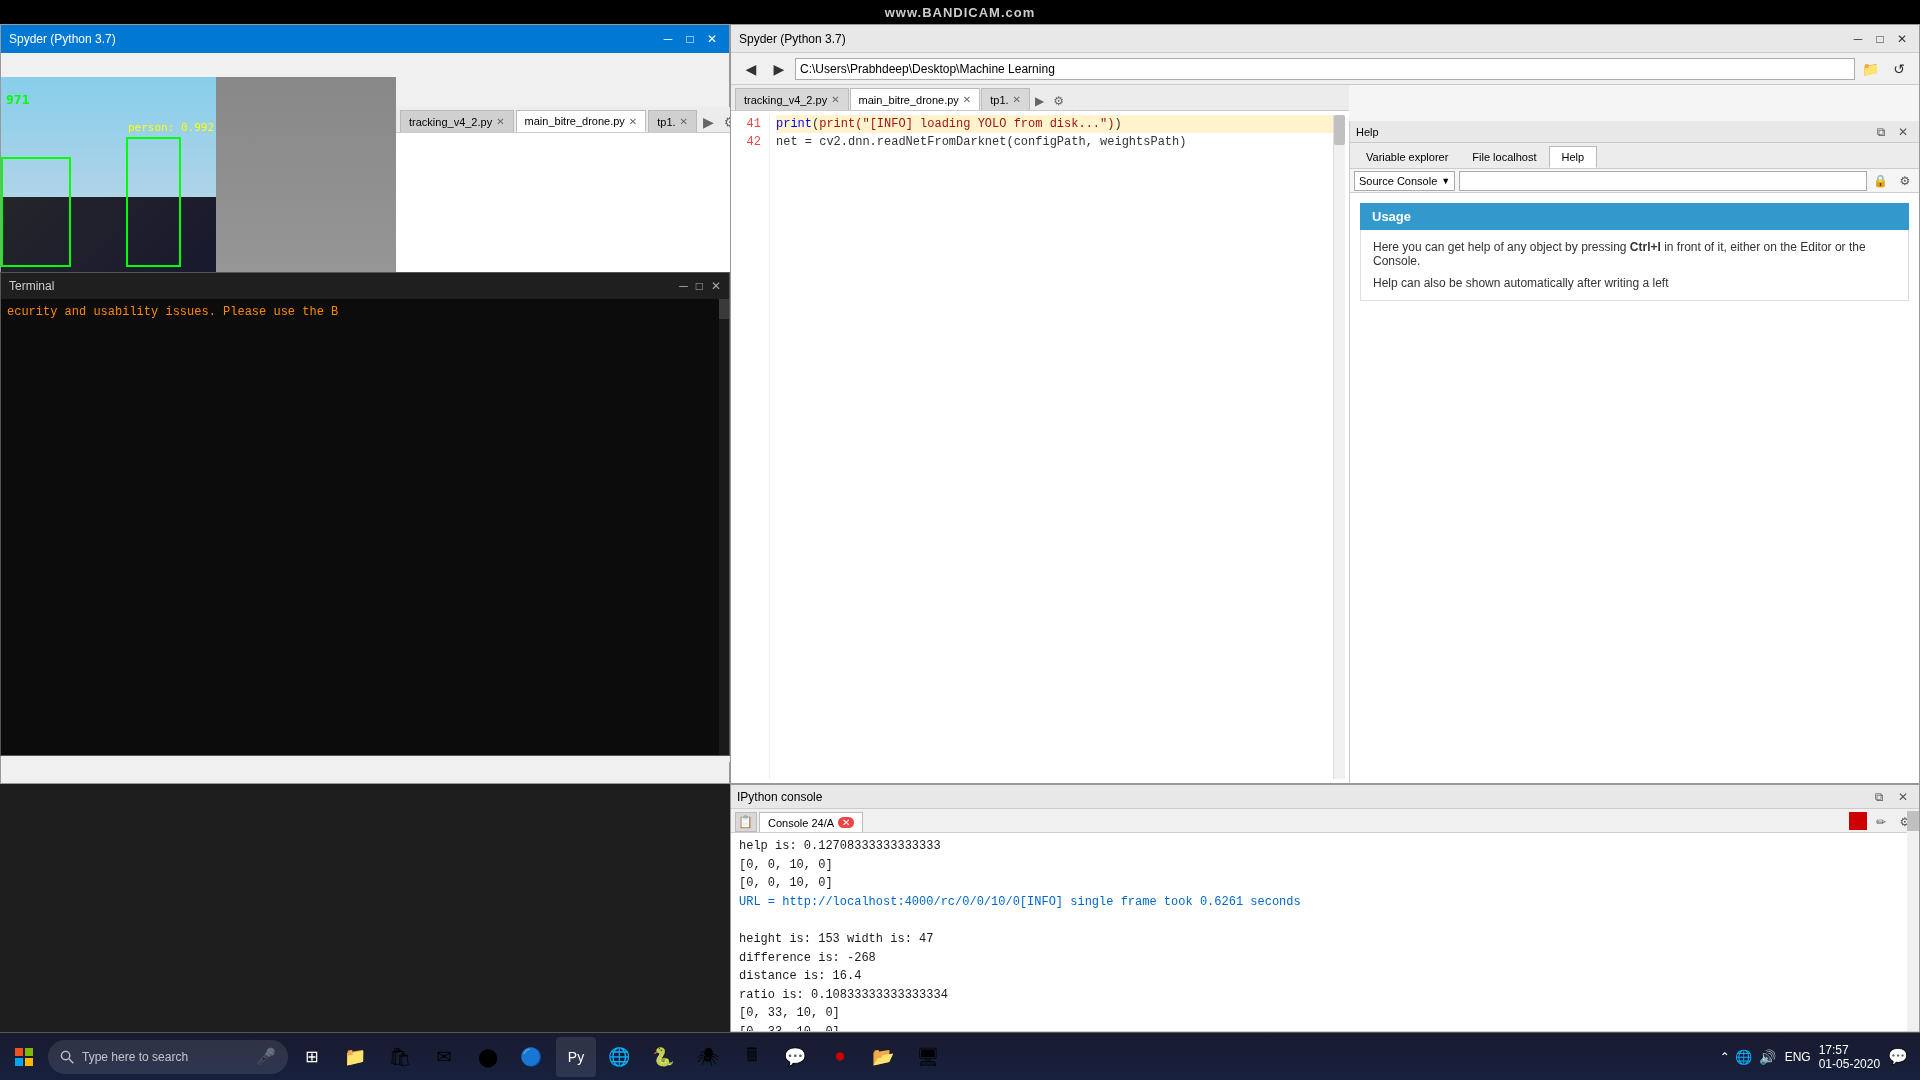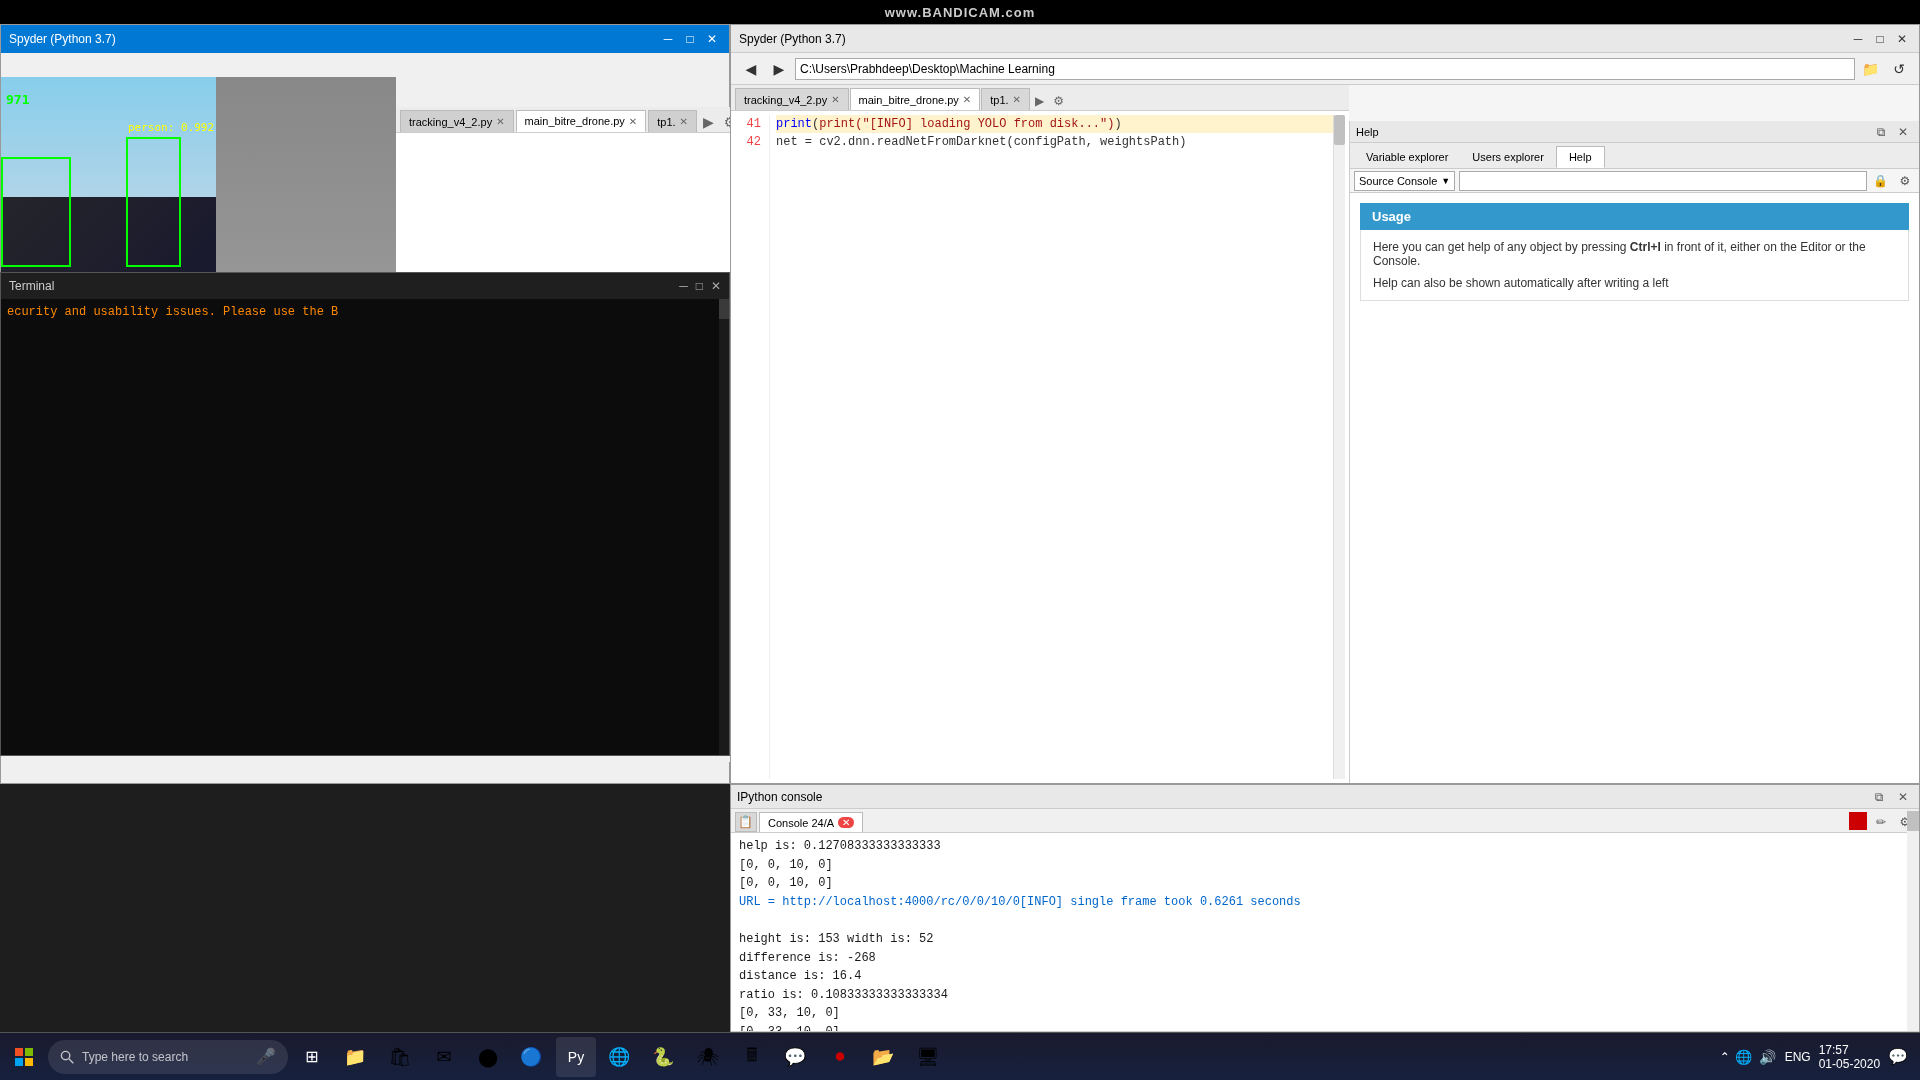--- a/index.html
+++ b/index.html
@@ -849,21 +849,21 @@
           <button class="help-icon-btn">⧉</button>
           <button class="help-icon-btn">✕</button>
         </div>
       </div>
 
       <div class="bottom-tabs-row">
         <div class="bottom-tab">
           <span>Variable explorer</span>
         </div>
         <div class="bottom-tab">
-          <span>Users explorer</span>
+          <span>File localhost</span>
         </div>
         <div class="bottom-tab active">
           <span>Help</span>
         </div>
       </div>
 
       <div class="help-source-bar">
         <div class="source-dropdown">
           <span>Source Console</span>
           <span style="font-size:9px;margin-left:4px;">▼</span>
@@ -911,21 +911,21 @@
       <button class="help-icon-btn">⚙</button>
     </div>
   </div>
 
   <div class="console-content">
     <span class="console-line">help is:  0.12708333333333333</span>
     <span class="console-line">[0, 0, 10, 0]</span>
     <span class="console-line">[0, 0, 10, 0]</span>
     <span class="console-line console-url">URL = http://localhost:4000/rc/0/0/10/0[INFO] single frame took 0.6261 seconds</span>
     <span class="console-line">&nbsp;</span>
-    <span class="console-line">height is: 153 width is:  52</span>
+    <span class="console-line">height is: 153 width is:  47</span>
     <span class="console-line">difference is:  -268</span>
     <span class="console-line">distance is:  16.4</span>
     <span class="console-line">ratio is:  0.10833333333333334</span>
     <span class="console-line">[0, 33, 10, 0]</span>
     <span class="console-line">[0, 33, 10, 0]</span>
 
   </div>
 
   <div class="console-scrollbar-v">
     <div style="position:absolute;top:0;width:100%;height:20px;background:#c0c0c0;"></div>

